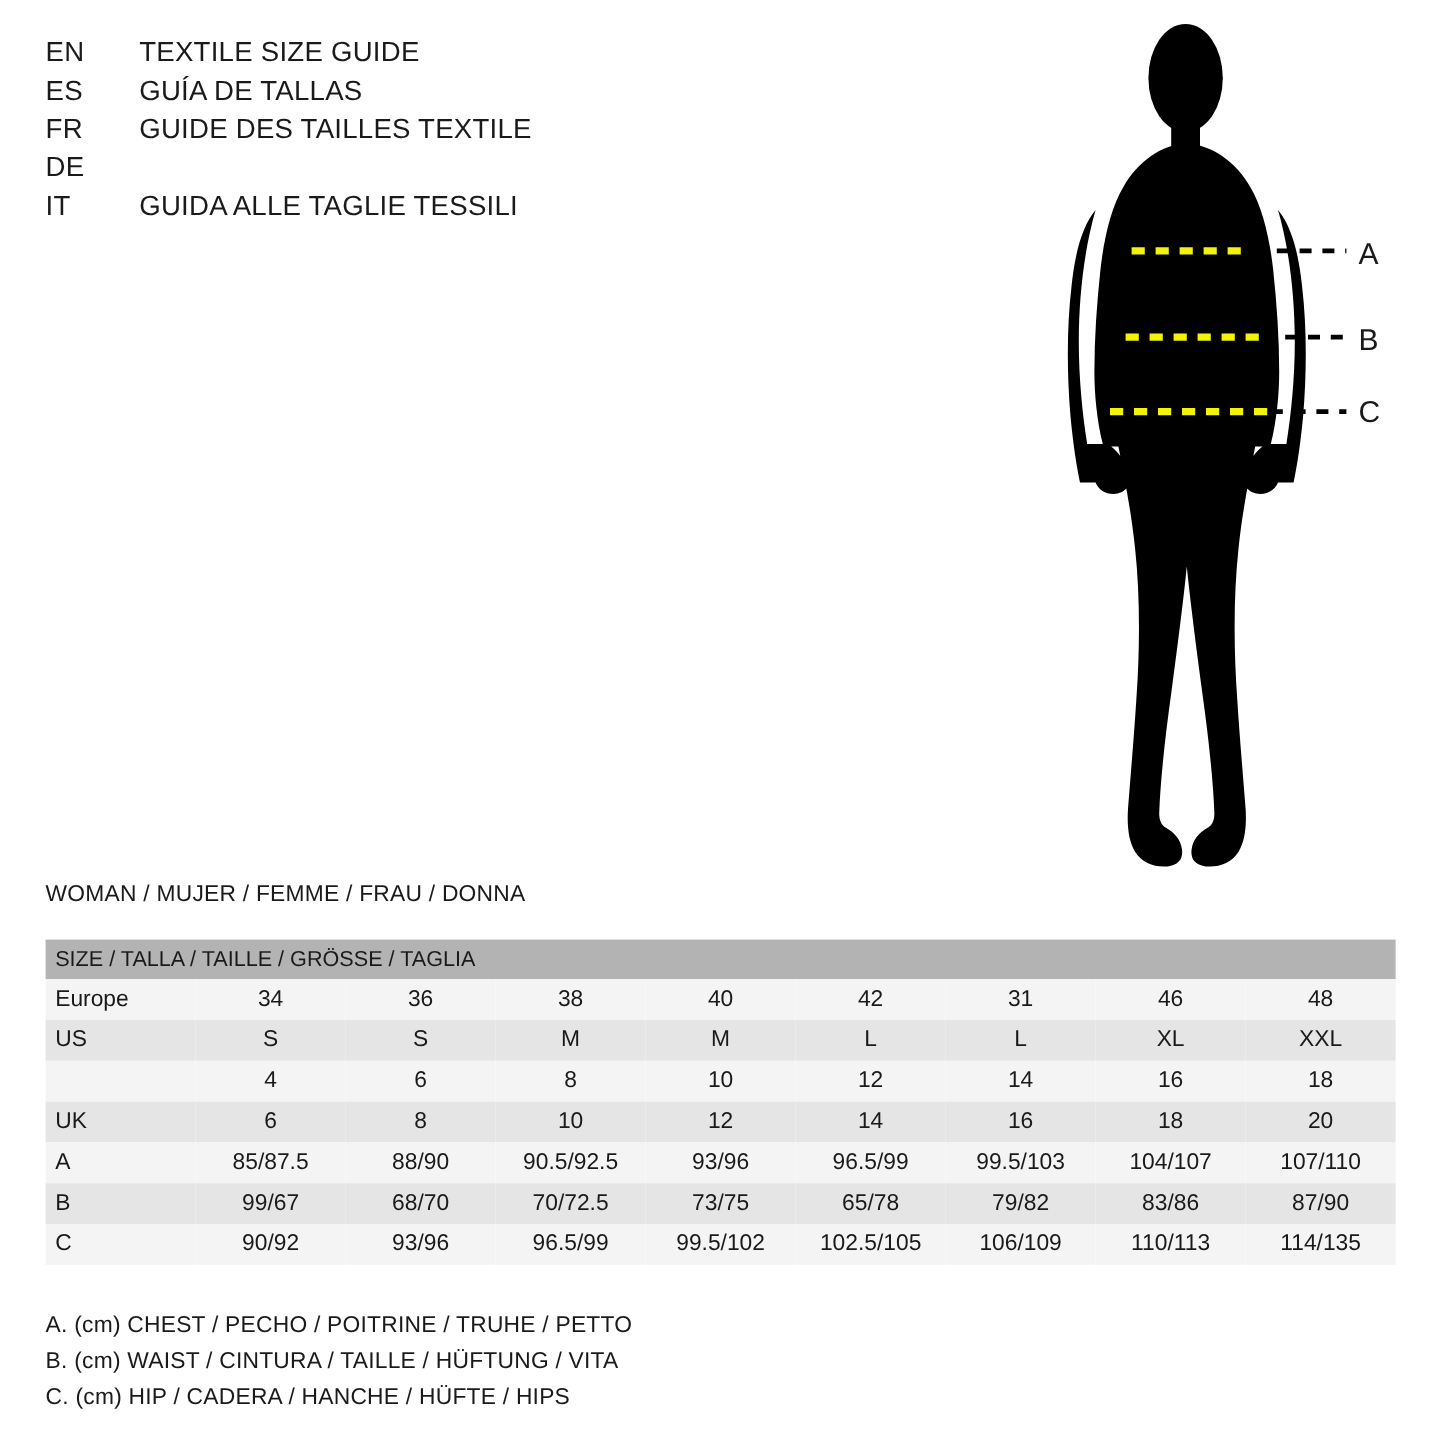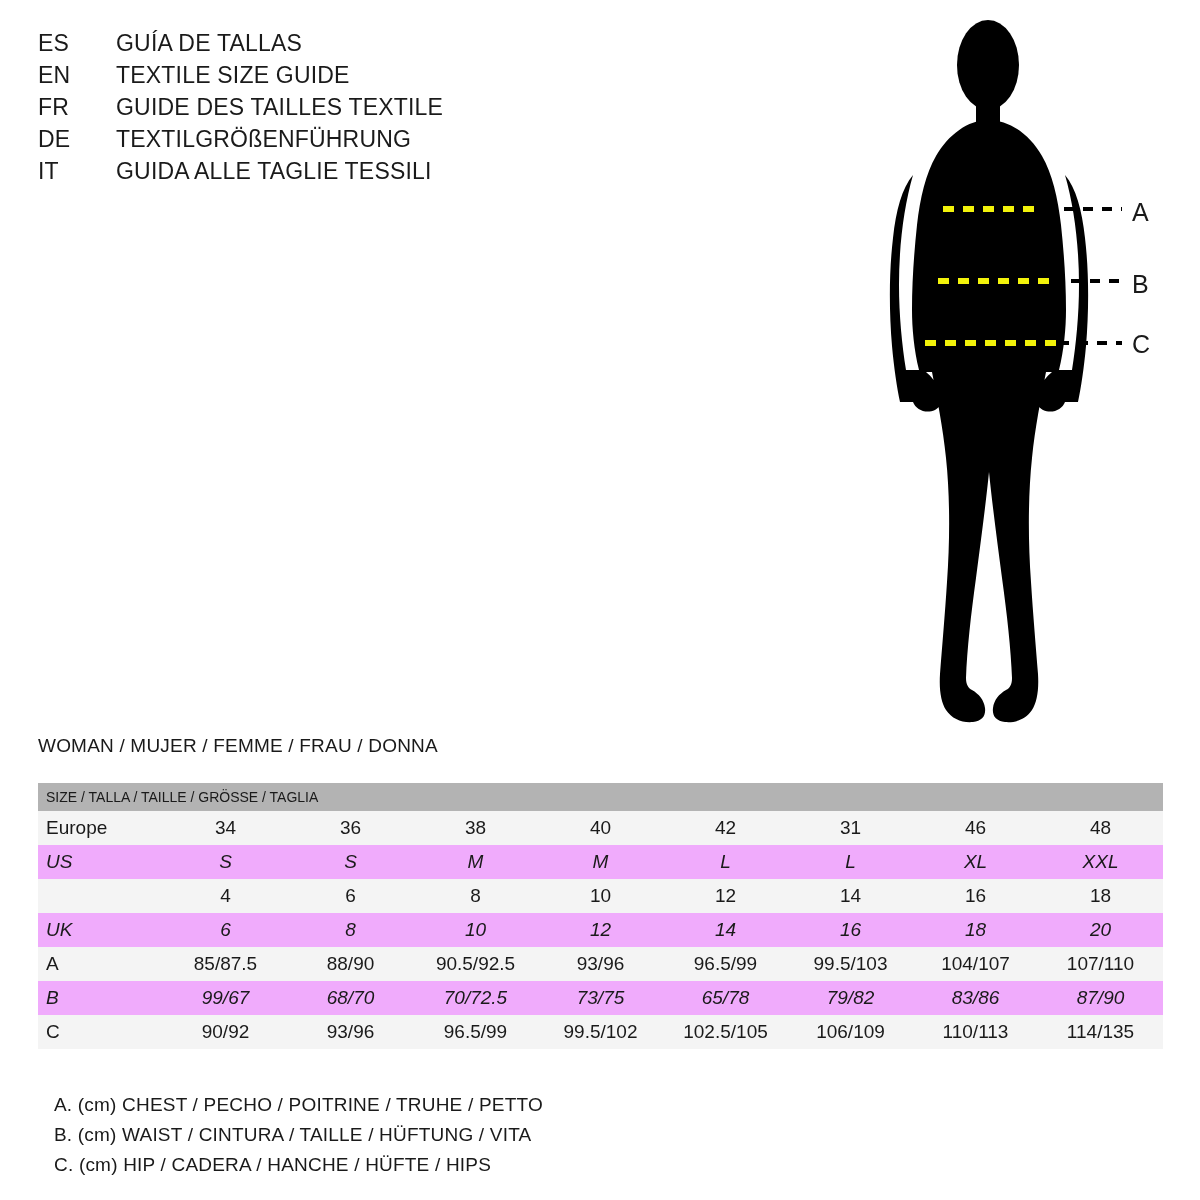--- a/index.html
+++ b/index.html
@@ -89,59 +89,57 @@
   }
   table.size-table .rowhead {
     text-align: left;
     padding-left: 8px;
     width: 190px;
   }
   tr.header-row td {
     background: #b3b3b3;
     text-align: left;
     padding-left: 8px;
-    font-size: 14px;
-  }
-  tr.shade-dark td { background: #f0abfc; font-style: italic; }
+    font-size: 18px;
+  }
+  tr.shade-dark td { background: #e5e5e5; }
   tr.shade-light td { background: #f4f4f4; }
 
   
   #legend {
     position: absolute;
     left: 38px;
     top: 1090px;
     width: 900px;
-    margin-left: 16px;
   }
   .legend-line {
     font-size: 19px;
     line-height: 30px;
     letter-spacing: 0.2px;
     color: #1a1a1a;
   }
 </style>
 </head>
 <body>
 
 <div id="lang-list">
   <div class="lang-row">
+    <span class="lang-code">EN</span>
+    <span class="lang-title">TEXTILE SIZE GUIDE</span>
+  </div>
+  <div class="lang-row">
     <span class="lang-code">ES</span>
     <span class="lang-title">GUÍA DE TALLAS</span>
   </div>
   <div class="lang-row">
-    <span class="lang-code">EN</span>
-    <span class="lang-title">TEXTILE SIZE GUIDE</span>
-  </div>
-  <div class="lang-row">
     <span class="lang-code">FR</span>
     <span class="lang-title">GUIDE DES TAILLES TEXTILE</span>
   </div>
   <div class="lang-row">
     <span class="lang-code">DE</span>
-    <span class="lang-title">TEXTILGRÖßENFÜHRUNG</span>
   </div>
   <div class="lang-row">
     <span class="lang-code">IT</span>
     <span class="lang-title">GUIDA ALLE TAGLIE TESSILI</span>
   </div>
 </div>
 
 <div id="figure-area">
   <svg id="figure-svg" width="350" height="740" viewBox="0 0 350 740">
 

